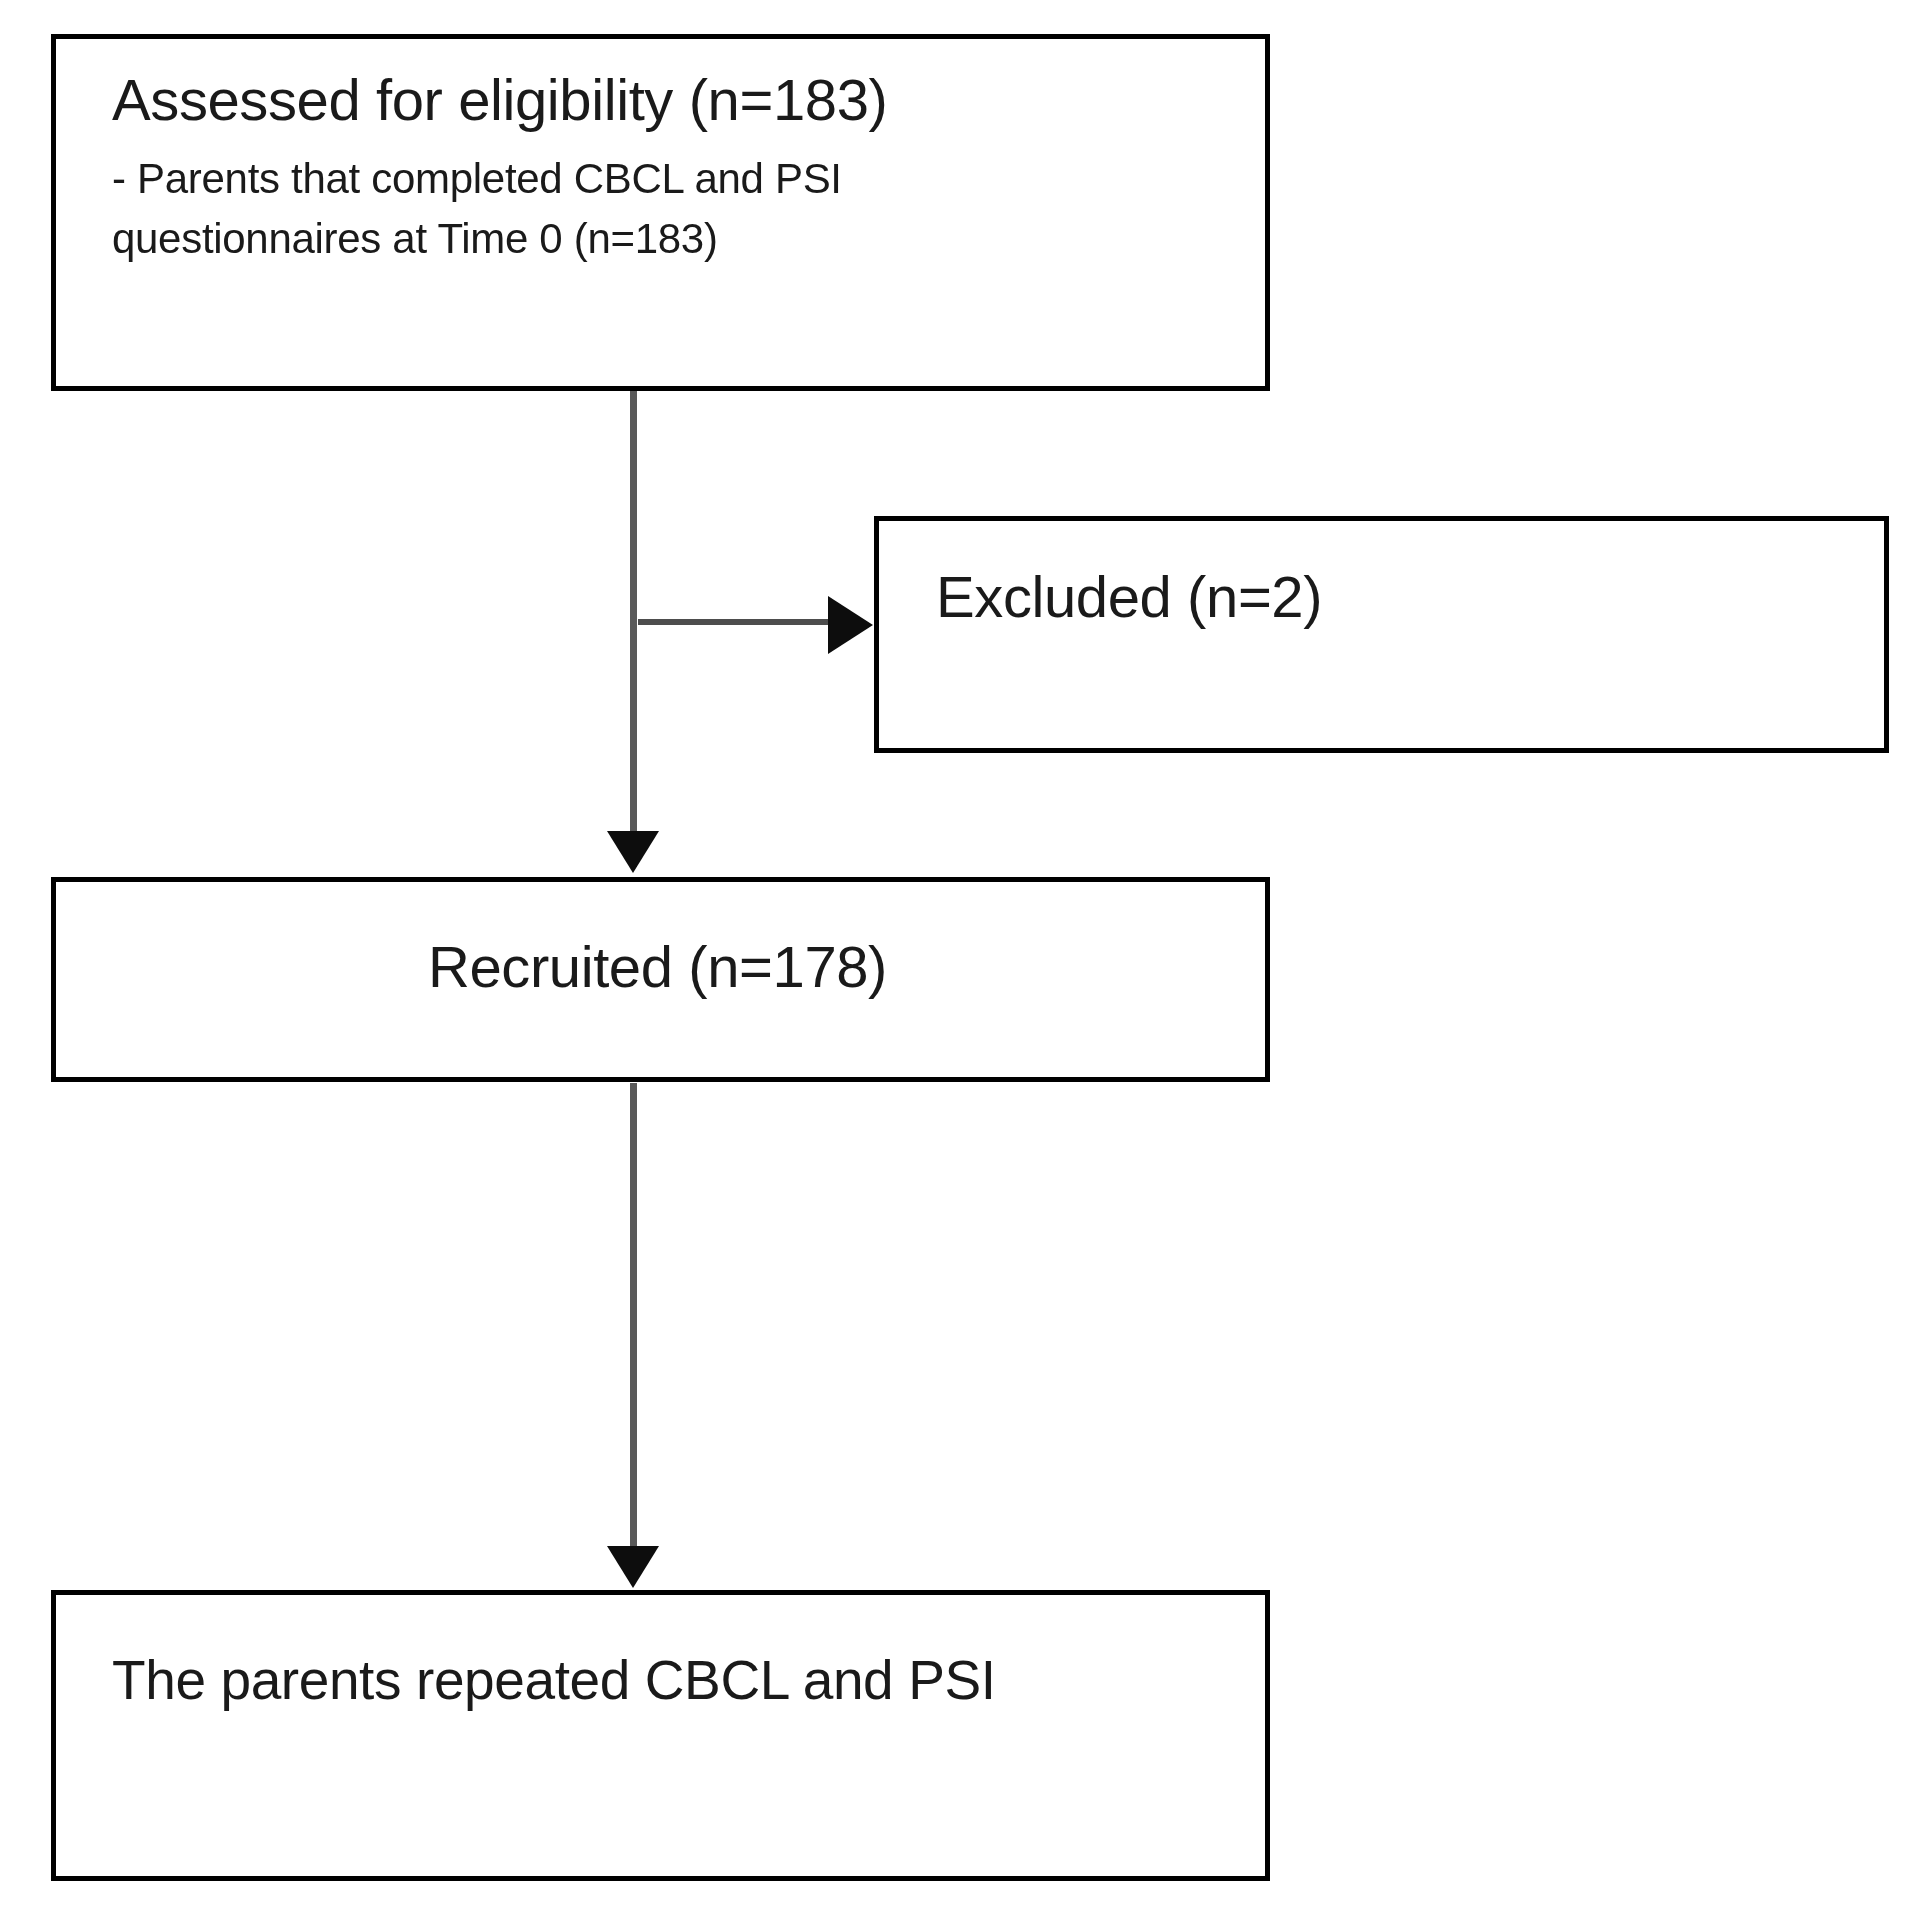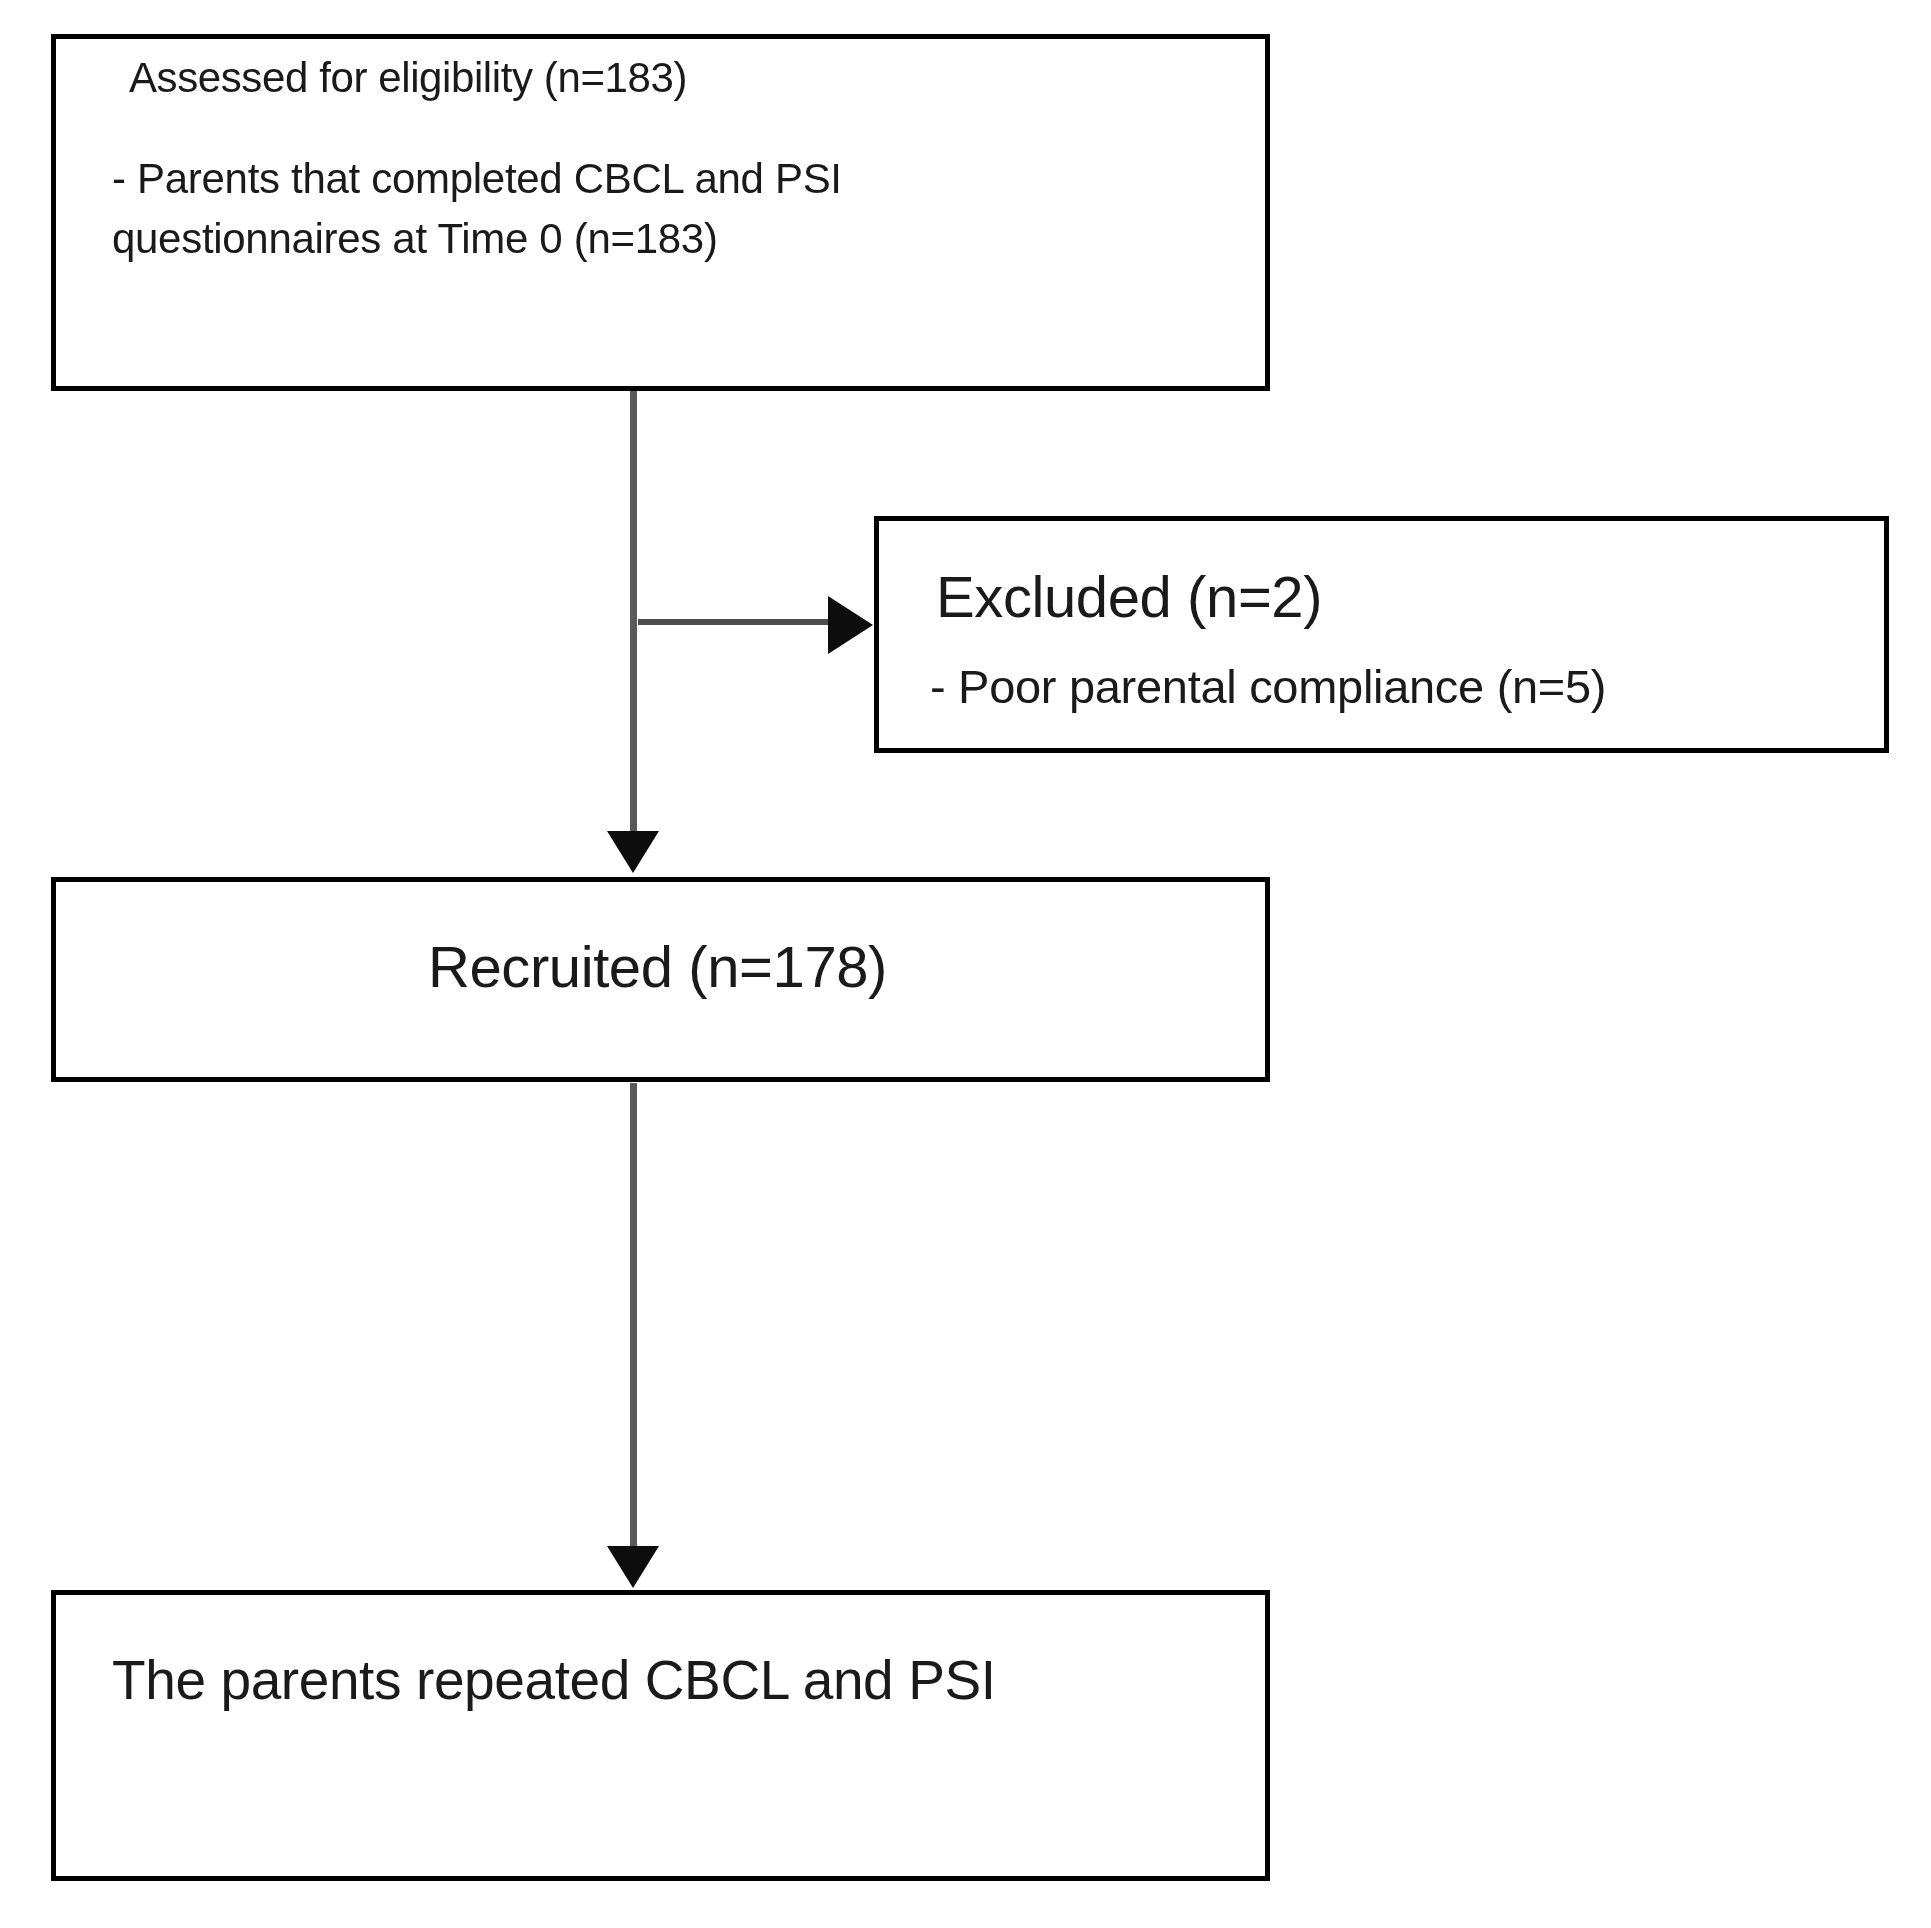--- a/index.html
+++ b/index.html
@@ -29,24 +29,23 @@
     white-space: pre;
     line-height: 1.42;
   }
 
   
   #box-assessed {
     left: 51px;  top: 34px;
     width: 1219px; height: 357px;
   }
   #assessed-title {
-    left: 112px; top: 48px;
-    font-size: 42px;
+    left: 112px; top: 59px;
+    font-size: 58px;
     letter-spacing: -0.4px;
-    margin-left: 17px;
   }
   #assessed-detail {
     left: 112px; top: 149px;
     font-size: 42px;
     letter-spacing: -0.3px;
   }
 
   
   #box-excluded {
     left: 874px; top: 516px;
@@ -140,21 +139,20 @@
 questionnaires at Time 0 (n=183)</div>
 
   <div class="vline" id="conn-1-vert"></div>
   <div class="arrow-down" id="conn-1-arrow"></div>
 
   <div class="hline" id="conn-excl-horiz"></div>
   <div class="arrow-right" id="conn-excl-arrow"></div>
 
   <div class="box" id="box-excluded"></div>
   <div class="box-text" id="excluded-title">Excluded (n=2)</div>
-  <div class="box-text" id="excluded-detail">- Poor parental compliance (n=5)</div>
 
   <div class="box" id="box-recruited"></div>
   <div class="box-text" id="recruited-title">Recruited (n=178)</div>
 
   <div class="vline" id="conn-2-vert"></div>
   <div class="arrow-down" id="conn-2-arrow"></div>
 
   <div class="box" id="box-repeated"></div>
   <div class="box-text" id="repeated-line1">The parents repeated CBCL and PSI</div>
 

